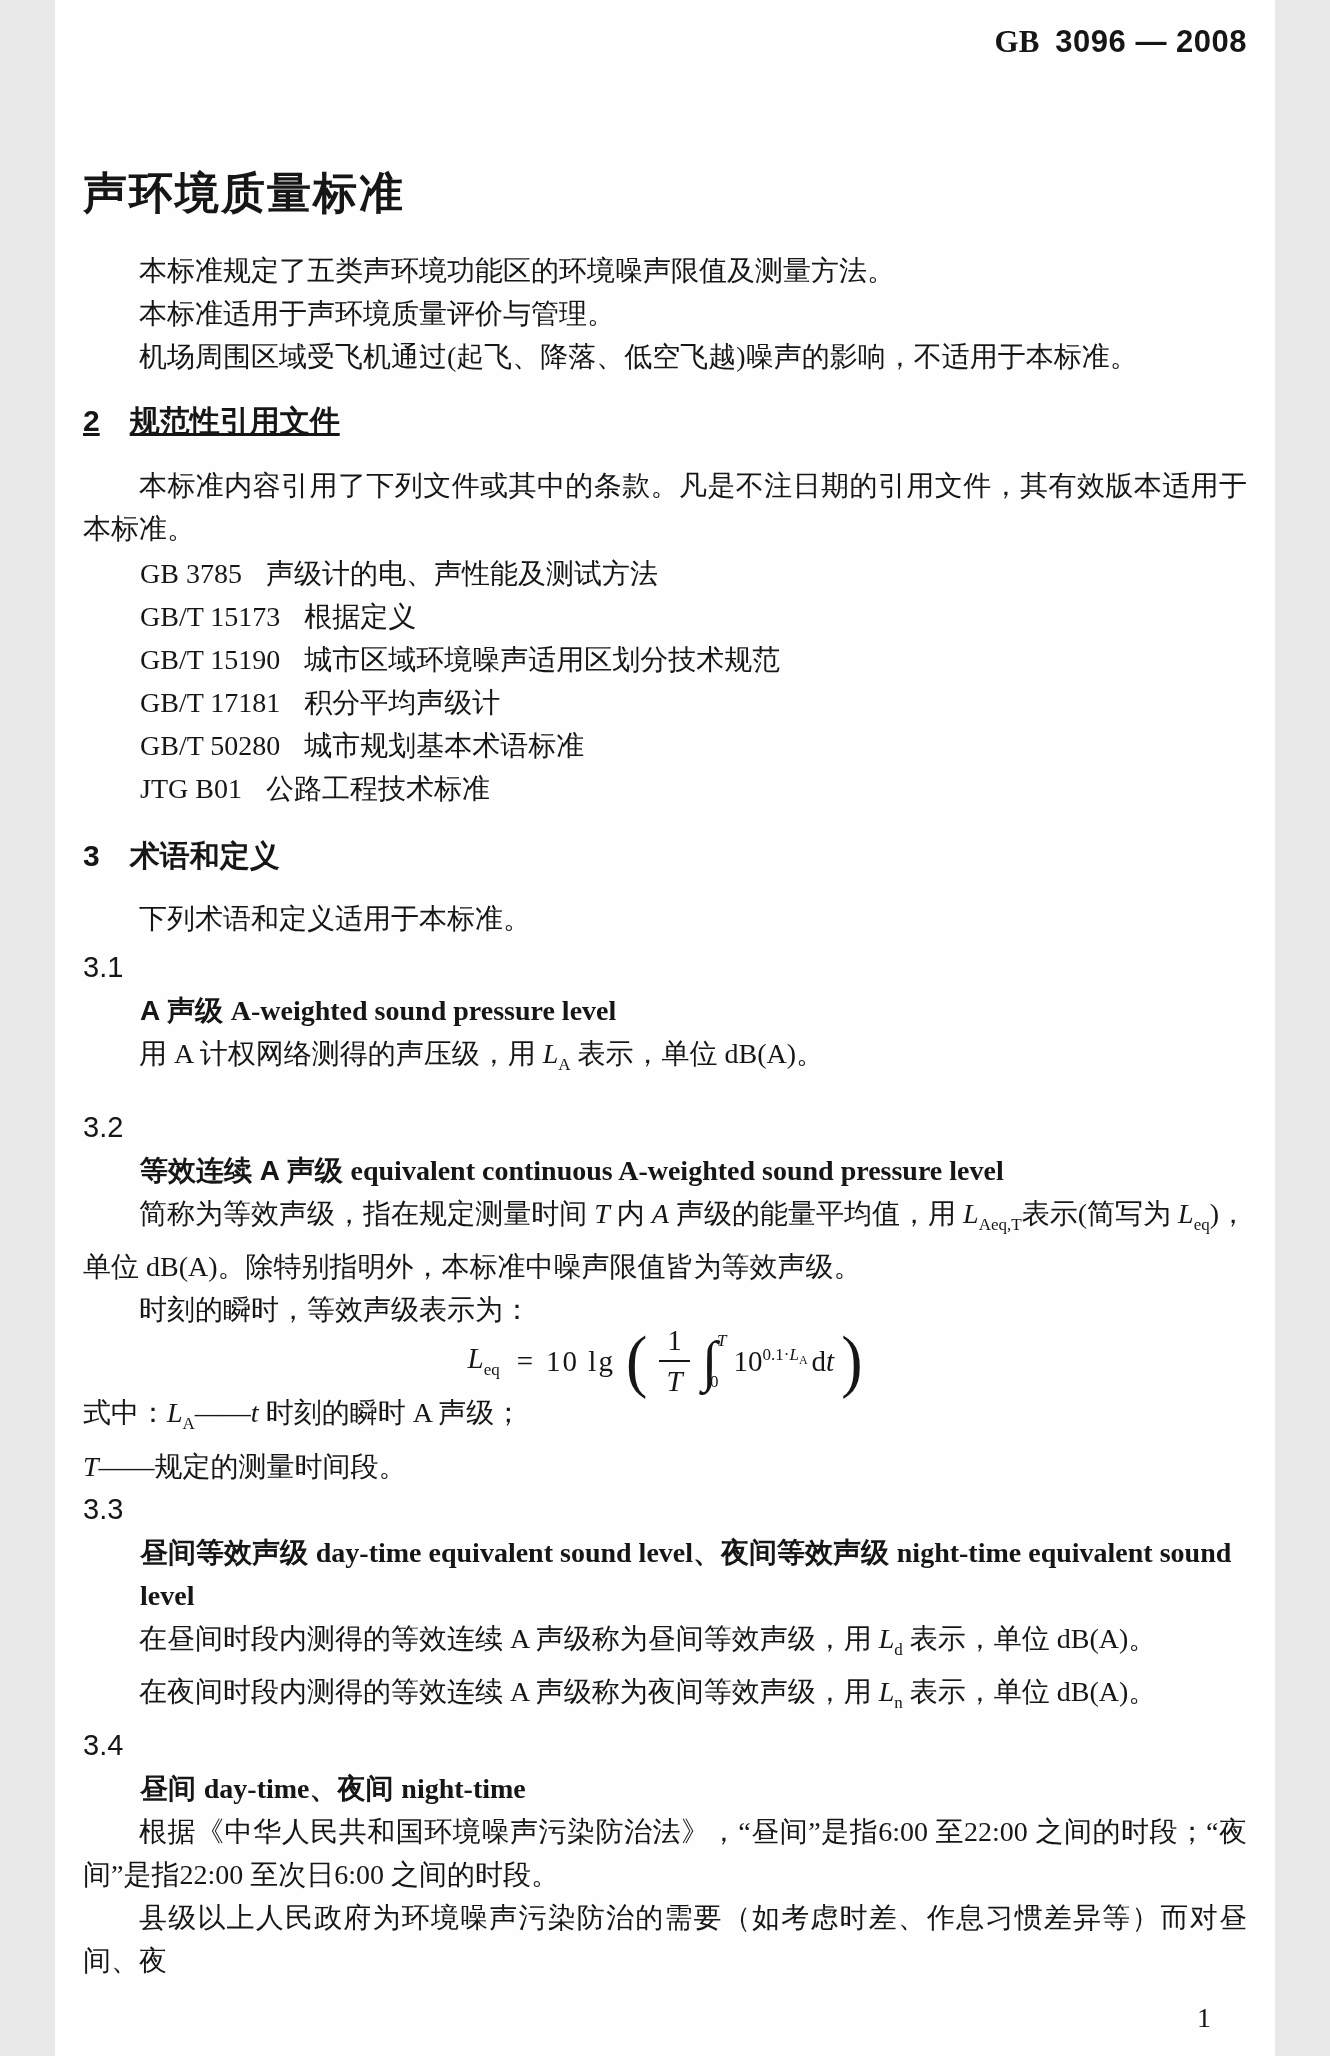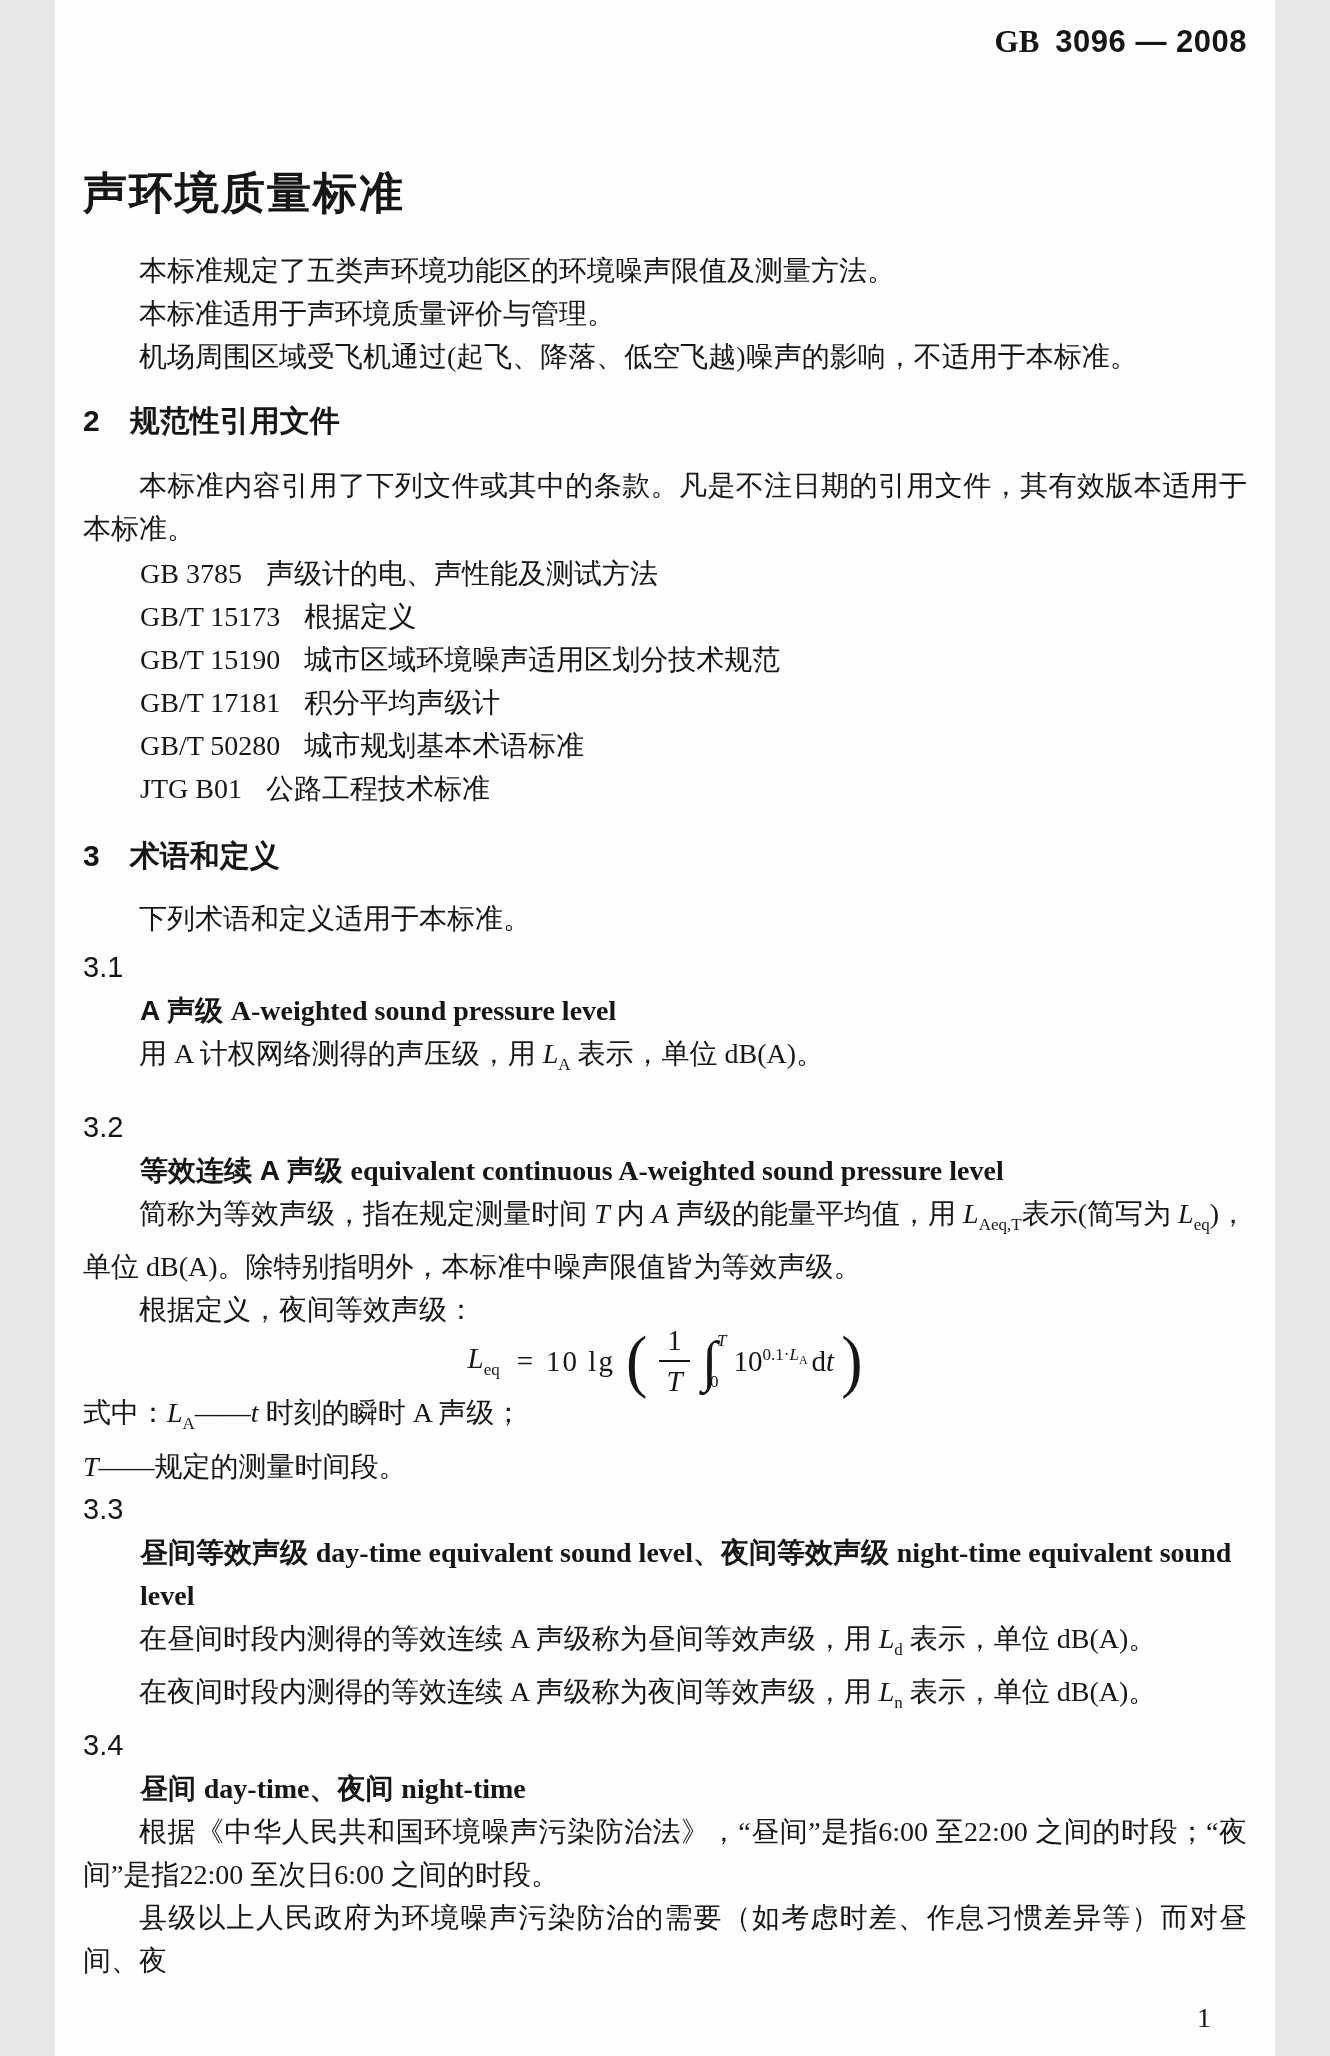--- a/index.html
+++ b/index.html
@@ -18,21 +18,21 @@
 
   
   .title{margin-top:104px;text-align:left;font-family:"Liberation Sans","DejaVu Sans",sans-serif;
          font-weight:bold;font-size:44px;line-height:52px;letter-spacing:2px;}
 
   
   h2.sec{margin:0;font-family:"Liberation Sans","DejaVu Sans",sans-serif;font-weight:bold;
          font-size:30px;line-height:36px;}
   h2.sec .sec-num{margin-right:30px;}
   #sec1{margin-top:108px;}
-  #sec2{margin-top:25px;}
+  #sec2{margin-top:25px;text-decoration:underline;}
   #sec3{margin-top:28px;}
 
   
   p.body{margin:0;font-size:28px;line-height:43px;text-align:justify;text-indent:2em;}
   p.noindent{text-indent:0;}
   #s1-paras{margin-top:30px;}
   #s2-intro{margin-top:25px;}
   #s3-intro{margin-top:23px;}
 
   
@@ -116,21 +116,21 @@
     </h2>
     <p class="body" id="s3-intro">下列术语和定义适用于本标准。</p>
 
     <div class="cnum" id="c31-num">3.1</div>
     <div class="term">A 声级 <b class="en">A-weighted sound pressure level</b></div>
     <p class="body">用 A 计权网络测得的声压级，用 <i>L</i><sub>A</sub> 表示，单位 dB(A)。</p>
 
     <div class="cnum" id="c32-num">3.2</div>
     <div class="term">等效连续 A 声级 <b class="en">equivalent continuous A-weighted sound pressure level</b></div>
     <p class="body">简称为等效声级，指在规定测量时间 <i>T</i> 内 <i>A</i> 声级的能量平均值，用 <i>L</i><sub>Aeq,T</sub>表示(简写为 <i>L</i><sub>eq</sub>)，单位 dB(A)。除特别指明外，本标准中噪声限值皆为等效声级。</p>
-    <p class="body">根据定义，夜间等效声级：</p>
+    <p class="body">时刻的瞬时，等效声级表示为：</p>
 
     <div class="formula">
       <span class="f-lhs"><i>L</i><sub>eq</sub></span>
       <span class="f-eq">=</span>
       <span class="f-op">10 lg</span>
       <span class="f-paren">(</span>
       <span class="f-frac">
         <span class="f-num">1</span>
         <span class="f-den"><i>T</i></span>
       </span>

